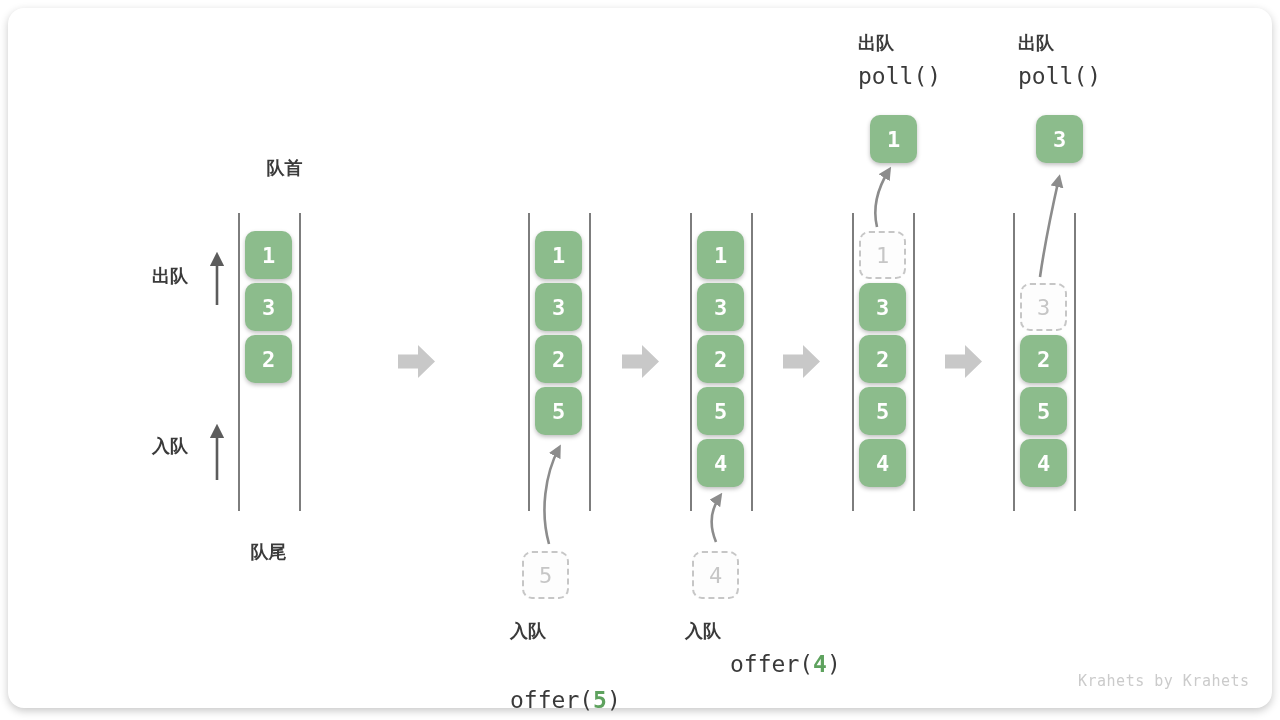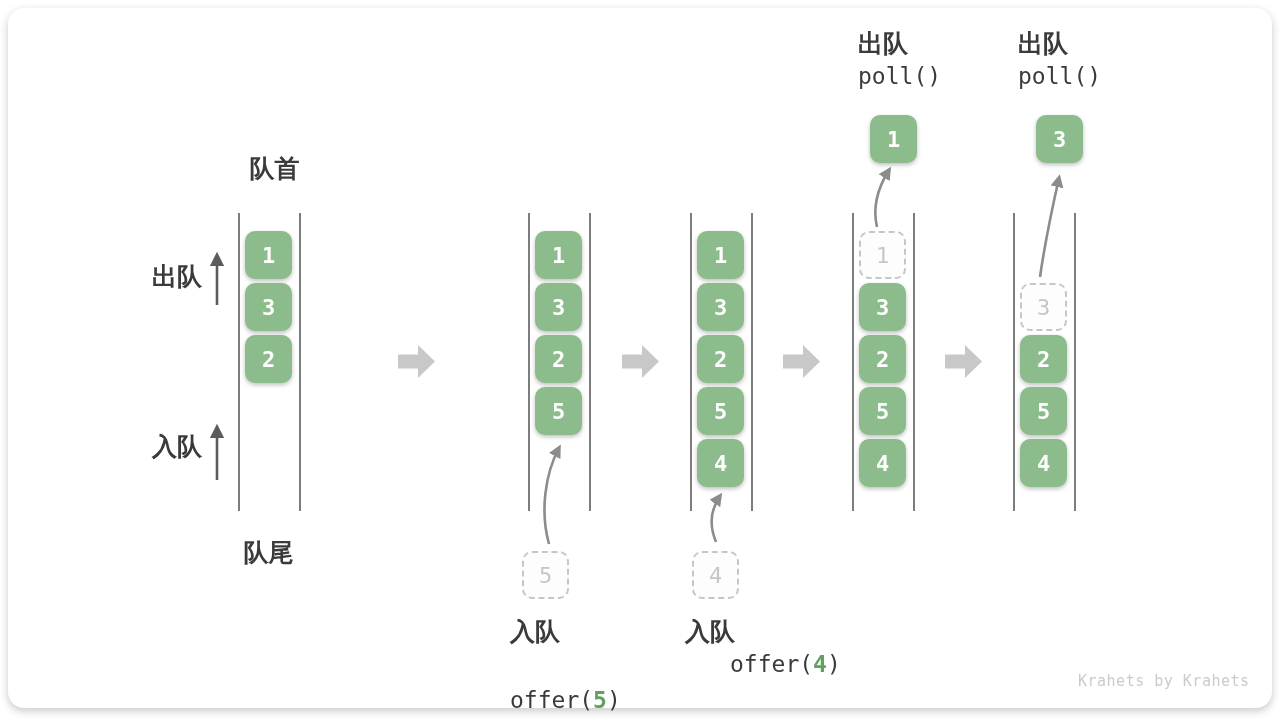--- a/index.html
+++ b/index.html
@@ -5,21 +5,21 @@
   html,body{margin:0;padding:0;background:#ffffff;width:1280px;height:720px;overflow:hidden;}
   #stage{position:relative;width:1280px;height:720px;font-family:"Liberation Sans","DejaVu Sans",sans-serif;}
   #card{position:absolute;left:8px;top:8px;width:1264px;height:700px;background:#ffffff;
         border-radius:16px;box-shadow:0 3px 9px rgba(0,0,0,.22);}
   
   .badge{position:absolute;left:170px;top:45px;width:192px;height:57px;background:var(--badge,#e6e6e6);
          border-radius:9px;display:flex;align-items:center;justify-content:center;gap:13px;}
   .badge .zh-t{font-size:28px;font-weight:700;color:#2f2f2f;}
   .badge .en-t{font-family:"DejaVu Sans Mono","Liberation Mono",monospace;font-size:26px;color:#3f3f3f;}
   
-  .zh{position:absolute;font-size:25px;font-weight:700;color:var(--ink,#3a3a3a);line-height:26px;white-space:nowrap;}
+  .zh{position:absolute;font-size:18px;font-weight:700;color:var(--ink,#3a3a3a);line-height:26px;white-space:nowrap;}
   .code{position:absolute;font-family:"DejaVu Sans Mono","Liberation Mono",monospace;font-size:23px;
         font-weight:500;color:var(--ink,#3a3a3a);line-height:28px;white-space:nowrap;}
   .code .arg{color:var(--codegreen,#5ea25e);font-weight:700;}
   
   .vline{position:absolute;top:213px;height:298px;width:2px;background:var(--line,#7d7d7d);}
   
   .box{position:absolute;width:47px;height:48px;border-radius:10px;box-sizing:border-box;
        display:flex;align-items:center;justify-content:center;
        font-family:"DejaVu Sans Mono","Liberation Mono",monospace;font-size:22px;}
   .box.solid{background:var(--green,#8cbc8c);color:#ffffff;font-weight:700;box-shadow:0 2px 4px rgba(0,0,0,.25);}
@@ -31,21 +31,21 @@
   .watermark{position:absolute;left:1078px;top:672px;font-family:"DejaVu Sans Mono","Liberation Mono",monospace;
              font-size:15px;letter-spacing:.5px;color:var(--mark,#cbcbcb);white-space:nowrap;}
 </style>
 </head>
 <body>
 
 <div id="stage">
   <div id="card"></div>
 
 
-  <div class="zh" style="left:244px;top:155px;width:61px;text-align:center;">队首</div>
+  <div class="zh" style="left:254px;top:155px;width:61px;text-align:center;">队首</div>
   <div class="zh" style="left:238px;top:539px;width:61px;text-align:center;">队尾</div>
 
   <div class="zh" style="left:152px;top:263px;">出队</div>
   <div class="zh" style="left:152px;top:433px;">入队</div>
 
   <svg class="overlay" width="1280" height="720" viewBox="0 0 1280 720">
     <defs>
       <marker id="headDark" viewBox="0 0 10 10" refX="7" refY="5" markerWidth="5.5" markerHeight="5.5" orient="auto-start-reverse">
         <path d="M0,0 L10,5 L0,10 z" fill="#5c5c5c"></path>
       </marker>

